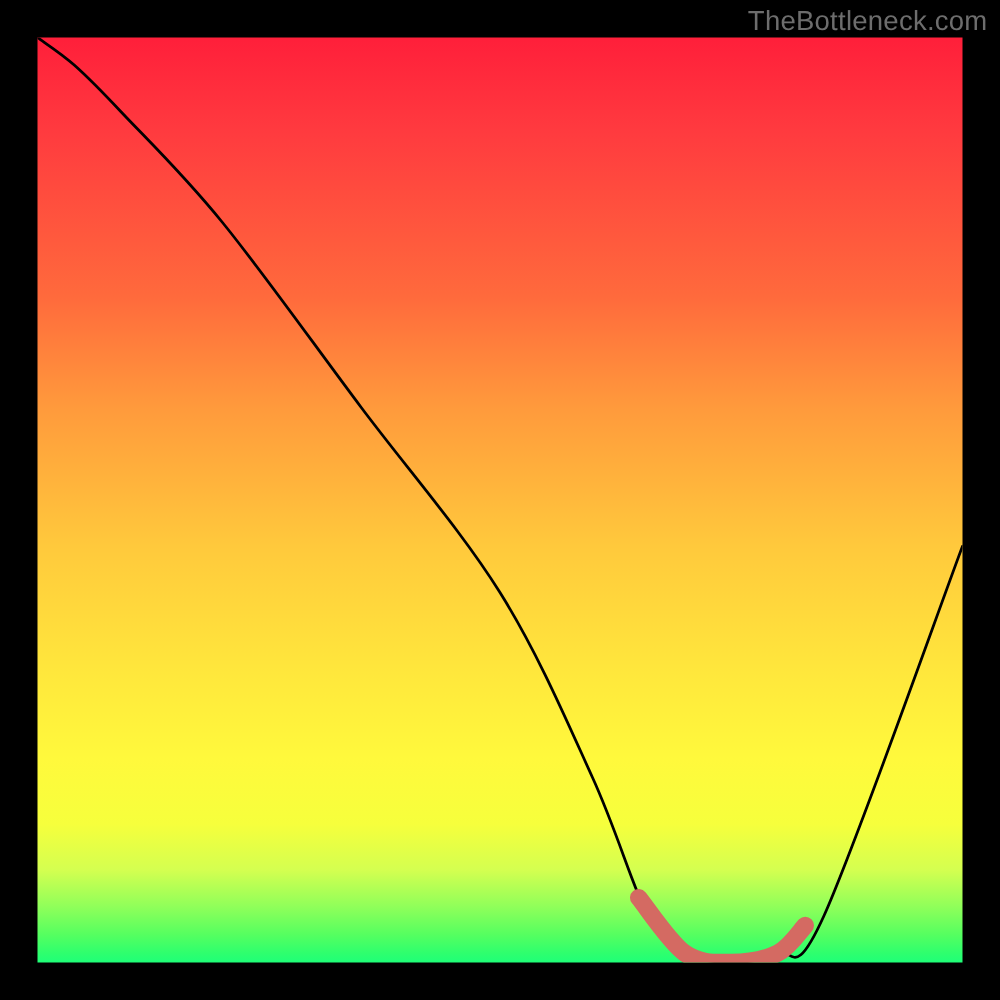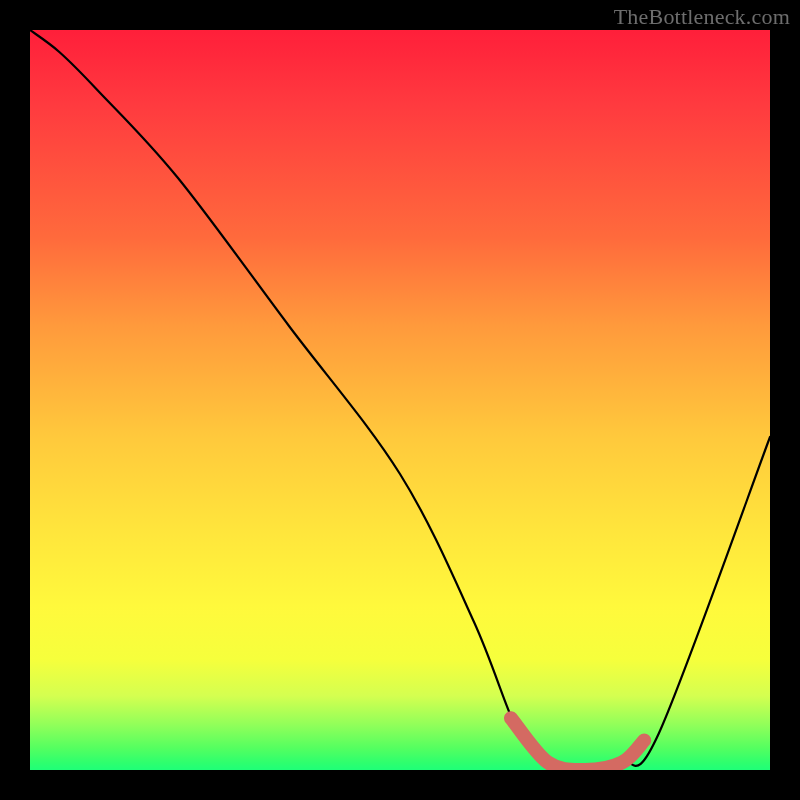--- a/index.html
+++ b/index.html
@@ -11,21 +11,20 @@
     overflow: hidden;
     font-family: Arial, Helvetica, sans-serif;
   }
   .frame {
     position: absolute;
     left: 0;
     top: 0;
     width: 800px;
     height: 800px;
     background: #000;
-    font-family: Liberation Serif, serif;
   }
   .plot {
     position: absolute;
     left: 30px;
     top: 30px;
     width: 740px;
     height: 740px;
     
     background: linear-gradient(
       to bottom,

